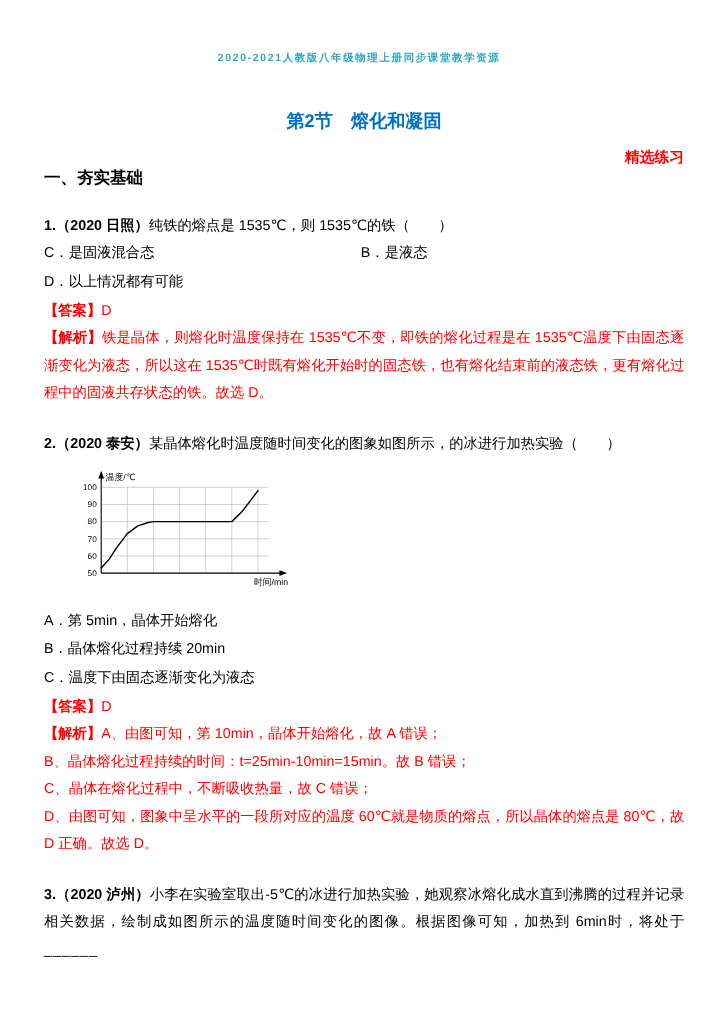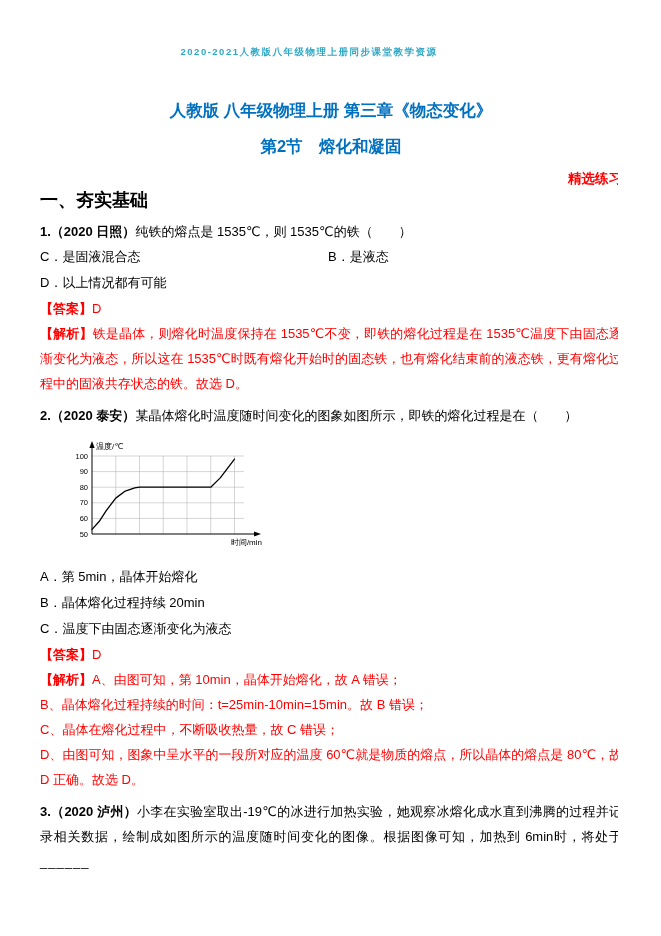--- a/index.html
+++ b/index.html
@@ -1,72 +1,71 @@
 <!DOCTYPE html>
 <html style="--title-blue: #0070c0; --accent-red: #ff0000; --header-teal: #2fa8c5;"><head>
 <meta charset="utf-8">
 <style>
   html,body{margin:0;padding:0;background:#ffffff;}
   .page{
     position:relative;width:618px;height:936px;background:#fff;overflow:hidden;
-    font-family:"Liberation Sans","DejaVu Sans",sans-serif;color:#000;
+    font-family:"Liberation Sans","DejaVu Sans",sans-serif;color:#000;padding-left:35px;
   }
   .header{
     position:absolute;top:46px;left:0;width:100%;text-align:center;
     font-size:9.5px;font-weight:bold;letter-spacing:1.5px;
     color:var(--header-teal,#2fa8c5);
   }
   .content{position:absolute;top:98px;left:40px;width:582px;}
   .title{
     text-align:center;font-size:16.5px;font-weight:bold;
     color:var(--title-blue,#0070c0);line-height:24px;margin-bottom:12px;
   }
   .tagline{
     text-align:right;font-size:13.5px;font-weight:bold;
     color:var(--accent-red,#ff0000);
   }
-  .part{font-size:18px;font-weight:bold;margin-bottom:4px;}
+  .part{font-size:15px;font-weight:bold;margin-bottom:4px;}
   .q{font-size:13px;line-height:25px;}
-  .stem{margin-top:7px;text-align:justify;}
+  .stem{margin-top:21px;text-align:justify;}
   .qlabel{font-weight:bold;}
   .opts2{display:grid;grid-template-columns:288px 1fr;}
   .opt{line-height:26px;}
   .red{color:var(--accent-red,#ff0000);}
   .analysis{text-align:justify;}
   .figure{margin:4px 0 2px 18px;}
   .blank{letter-spacing:1px;}
   svg text{font-family:"Liberation Sans","DejaVu Sans",sans-serif;}
 </style>
 </head>
 <body>
 
 <div class="page">
 
   <div class="header">2020-2021人教版八年级物理上册同步课堂教学资源</div>
 
   <div class="content">
 
-    <div class="title">人教版 八年级物理上册 第三章《物态变化》</div>
     <div class="title">第2节　熔化和凝固</div>
     <div class="tagline">精选练习</div>
     <div class="part">一、夯实基础</div>
 
     <div class="q">
       <div class="stem"><span class="qlabel">1.（2020 日照）</span><span>纯铁的熔点是 1535℃，则 1535℃的铁（　　）</span></div>
       <div class="opts2">
         <div class="opt">C．是固液混合态</div>
         <div class="opt">B．是液态</div>
         <div class="opt">D．以上情况都有可能</div>
       </div>
       <div><span class="red qlabel">【答案】</span><span class="red">D</span></div>
       <div class="analysis red"><span class="qlabel">【解析】</span><span>铁是晶体，则熔化时温度保持在 1535℃不变，即铁的熔化过程是在 1535℃温度下由固态逐渐变化为液态，所以这在 1535℃时既有熔化开始时的固态铁，也有熔化结束前的液态铁，更有熔化过程中的固液共存状态的铁。故选 D。</span></div>
     </div>
 
     <div class="q">
-      <div class="stem"><span class="qlabel">2.（2020 泰安）</span><span>某晶体熔化时温度随时间变化的图象如图所示，即铁的熔化过程是在（　　）</span></div>
+      <div class="stem"><span class="qlabel">2.（2020 泰安）</span><span>某晶体熔化时温度随时间变化的图象如图所示，的冰进行加热实验（　　）</span></div>
 
       <div class="figure">
         <svg id="chart-svg" width="206" height="122" viewBox="0 0 206 122">
             <line x1="57.75" y1="102" x2="57.75" y2="24" stroke="#b9b9b9" stroke-width="0.6"></line>
             <line x1="81.5" y1="102" x2="81.5" y2="24" stroke="#b9b9b9" stroke-width="0.6"></line>
             <line x1="105.25" y1="102" x2="105.25" y2="24" stroke="#b9b9b9" stroke-width="0.6"></line>
             <line x1="129" y1="102" x2="129" y2="24" stroke="#b9b9b9" stroke-width="0.6"></line>
             <line x1="152.75" y1="102" x2="152.75" y2="24" stroke="#b9b9b9" stroke-width="0.6"></line>
             <line x1="176.5" y1="102" x2="176.5" y2="24" stroke="#b9b9b9" stroke-width="0.6"></line>
             <line x1="34" y1="86.4" x2="186" y2="86.4" stroke="#b9b9b9" stroke-width="0.6"></line>
@@ -98,17 +97,17 @@
       <div><span class="red qlabel">【答案】</span><span class="red">D</span></div>
       <div class="analysis red">
         <div><span class="qlabel">【解析】</span><span>A、由图可知，第 10min，晶体开始熔化，故 A 错误；</span></div>
         <div>B、晶体熔化过程持续的时间：t=25min-10min=15min。故 B 错误；</div>
         <div>C、晶体在熔化过程中，不断吸收热量，故 C 错误；</div>
         <div>D、由图可知，图象中呈水平的一段所对应的温度 60℃就是物质的熔点，所以晶体的熔点是 80℃，故 D 正确。故选 D。</div>
       </div>
     </div>
 
     <div class="q">
-      <div class="stem"><span class="qlabel">3.（2020 泸州）</span><span>小李在实验室取出-19℃的冰进行加热实验，她观察冰熔化成水直到沸腾的过程并记录相关数据，绘制成如图所示的温度随时间变化的图像。根据图像可知，加热到 6min时，将处于 </span><span class="blank">______</span></div>
+      <div class="stem"><span class="qlabel">3.（2020 泸州）</span><span>小李在实验室取出-5℃的冰进行加热实验，她观察冰熔化成水直到沸腾的过程并记录相关数据，绘制成如图所示的温度随时间变化的图像。根据图像可知，加热到 6min时，将处于 </span><span class="blank">______</span></div>
     </div>
 
   </div>
 </div>
 
 </body></html>

